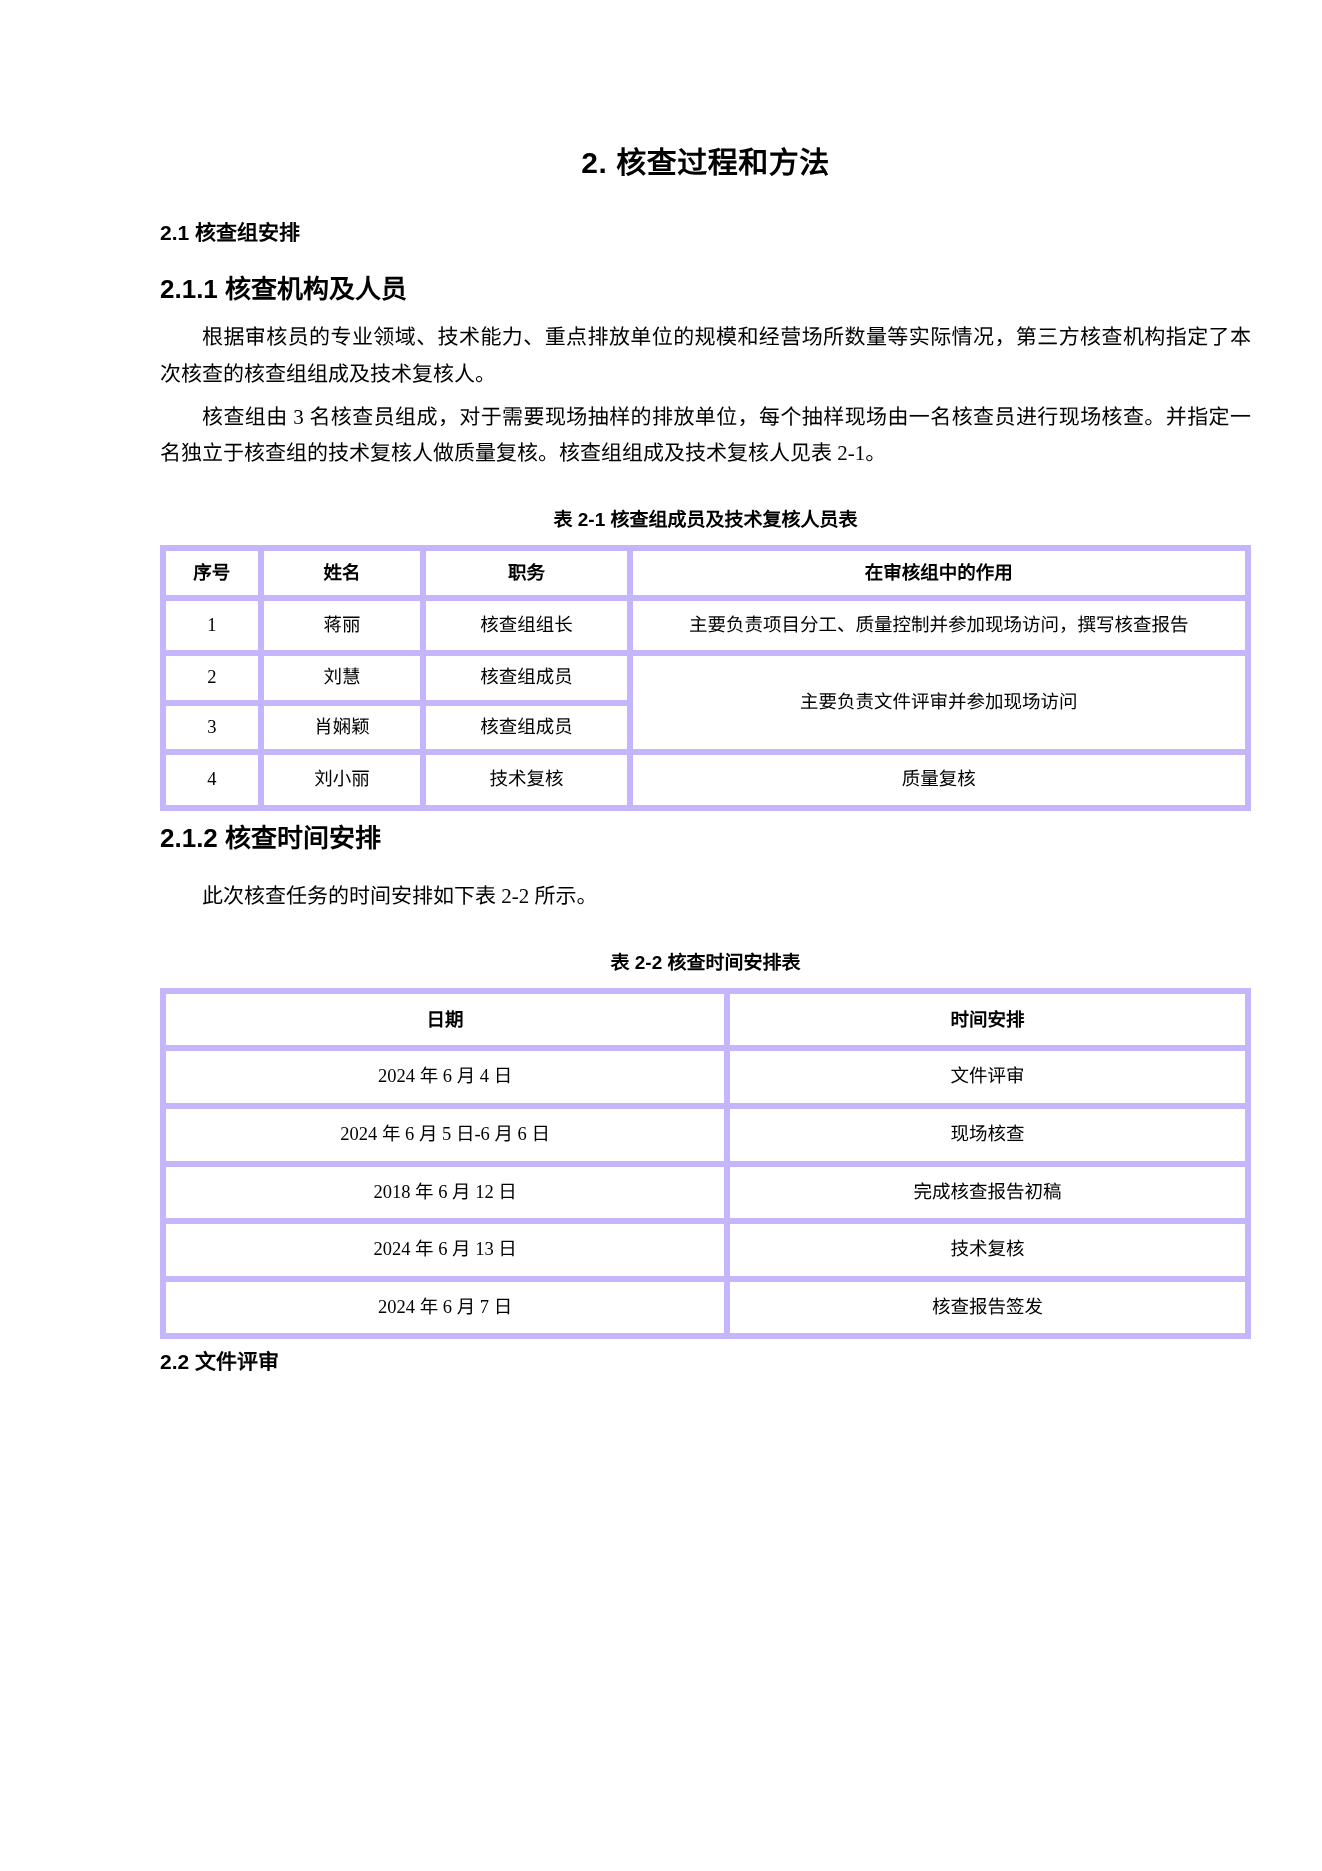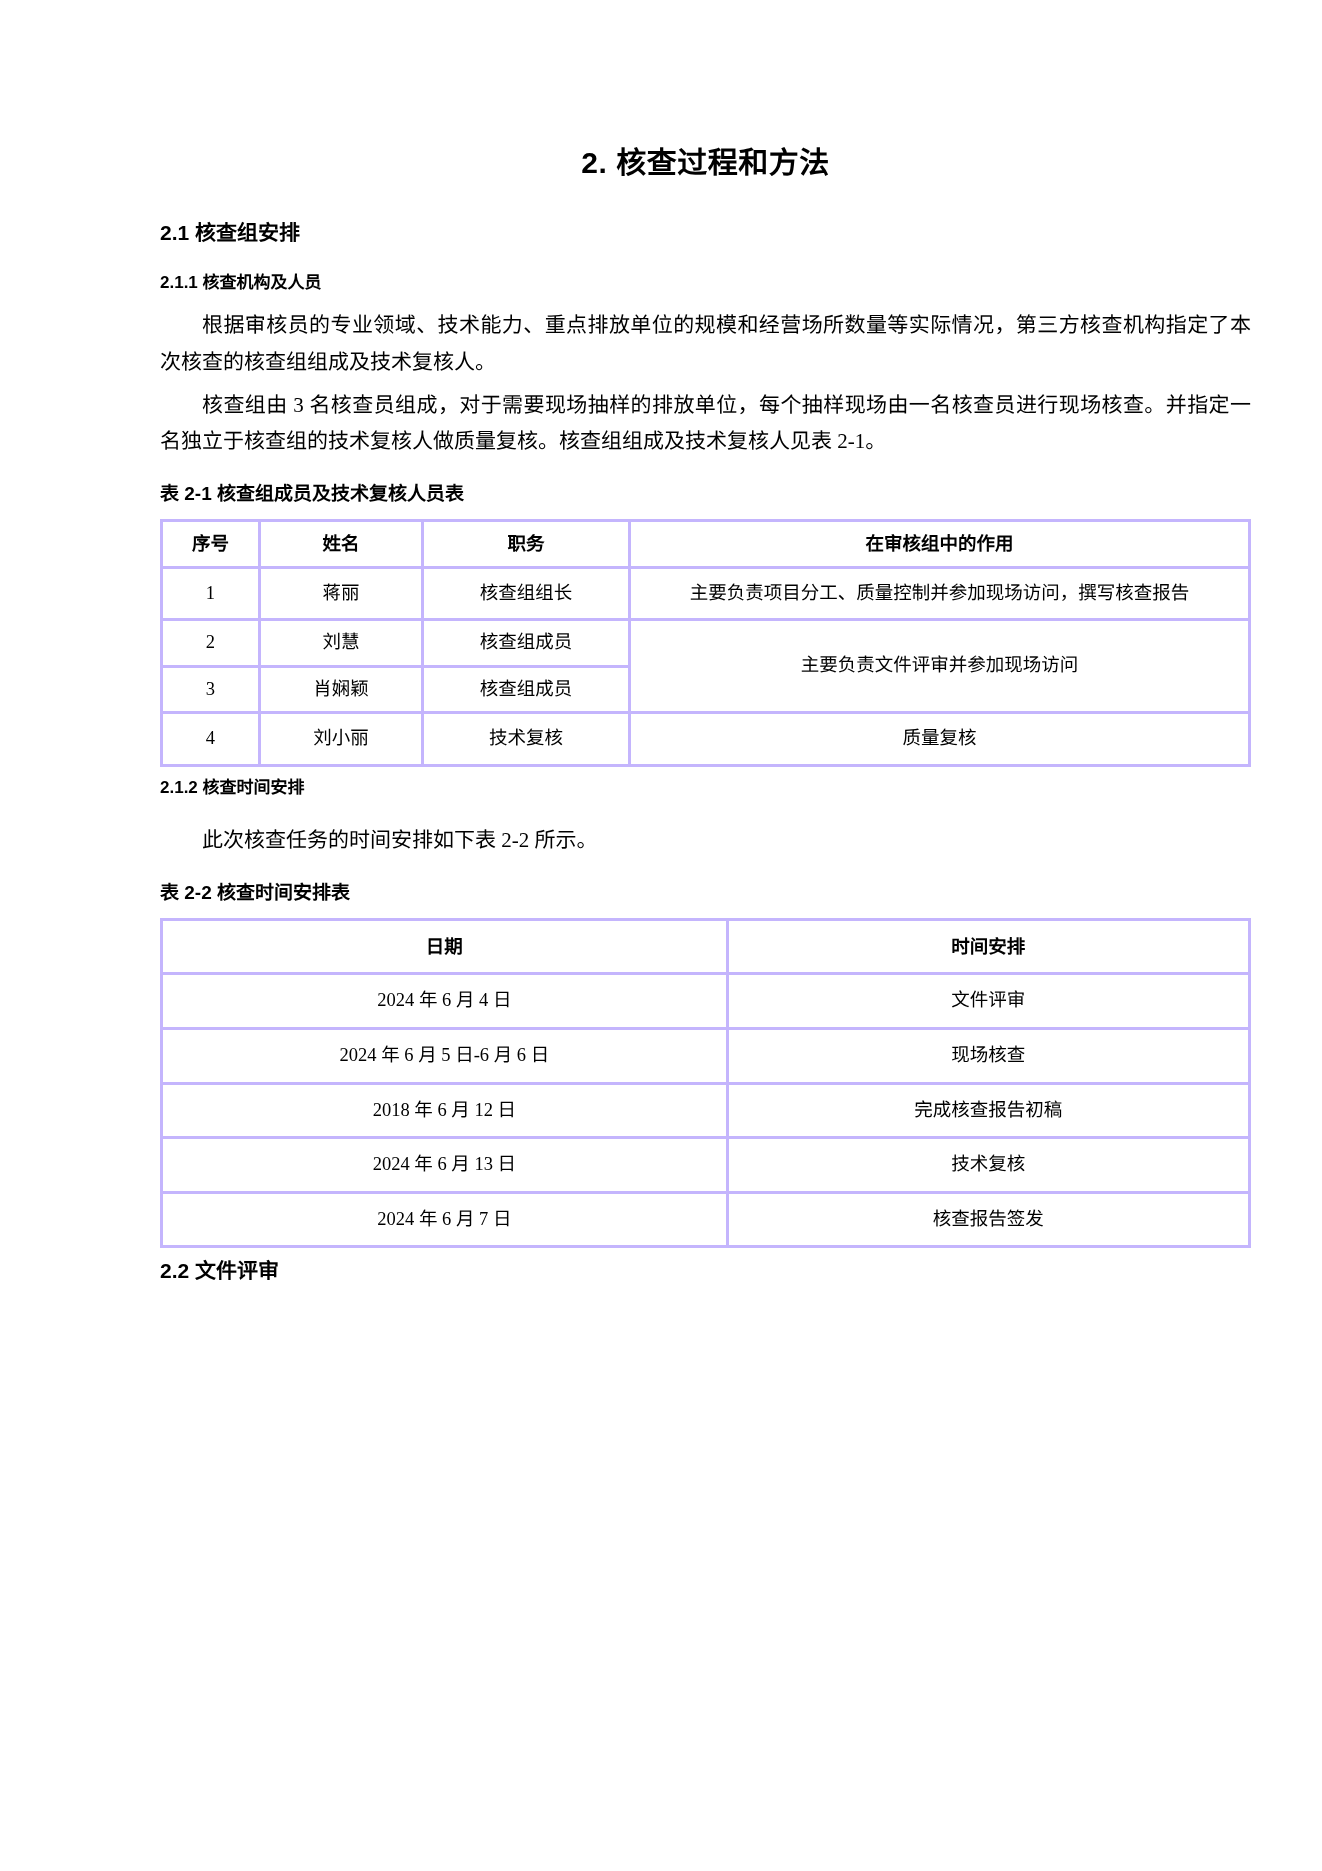--- a/index.html
+++ b/index.html
@@ -28,45 +28,46 @@
   }
   .h2 {
     font-family: "Liberation Sans", "DejaVu Sans", sans-serif;
     font-weight: bold;
     font-size: 21px;
     margin: 22px 0 16px 0;
   }
   .h3 {
     font-family: "Liberation Sans", "DejaVu Sans", sans-serif;
     font-weight: bold;
-    font-size: 17px;
+    font-size: 26px;
     margin: 22px 0 14px 0;
   }
   p.body {
     font-size: 21px;
     line-height: 1.75;
     margin: 0 0 6px 0;
     text-align: justify;
     text-indent: 2em;
   }
   .table-caption {
+    text-align: center;
     font-family: "Liberation Sans", "DejaVu Sans", sans-serif;
     font-weight: bold;
     font-size: 19px;
-    margin: 18px 0 14px 0;
+    margin: 32px 0 14px 0;
   }
   table.doc-table {
     width: 100%;
     border-collapse: collapse;
     font-size: 18.5px;
     line-height: 1.6;
   }
   table.doc-table th,
   table.doc-table td {
-    border: 3px solid #c4b5fd;
+    border: 6px solid #c4b5fd;
     padding: 7px 8px;
     text-align: center;
     vertical-align: middle;
   }
   table.doc-table th {
     font-family: "Liberation Sans", "DejaVu Sans", sans-serif;
     font-weight: bold;
   }
   table.t1 col.c1 { width: 9%; }
   table.t1 col.c2 { width: 15%; }

